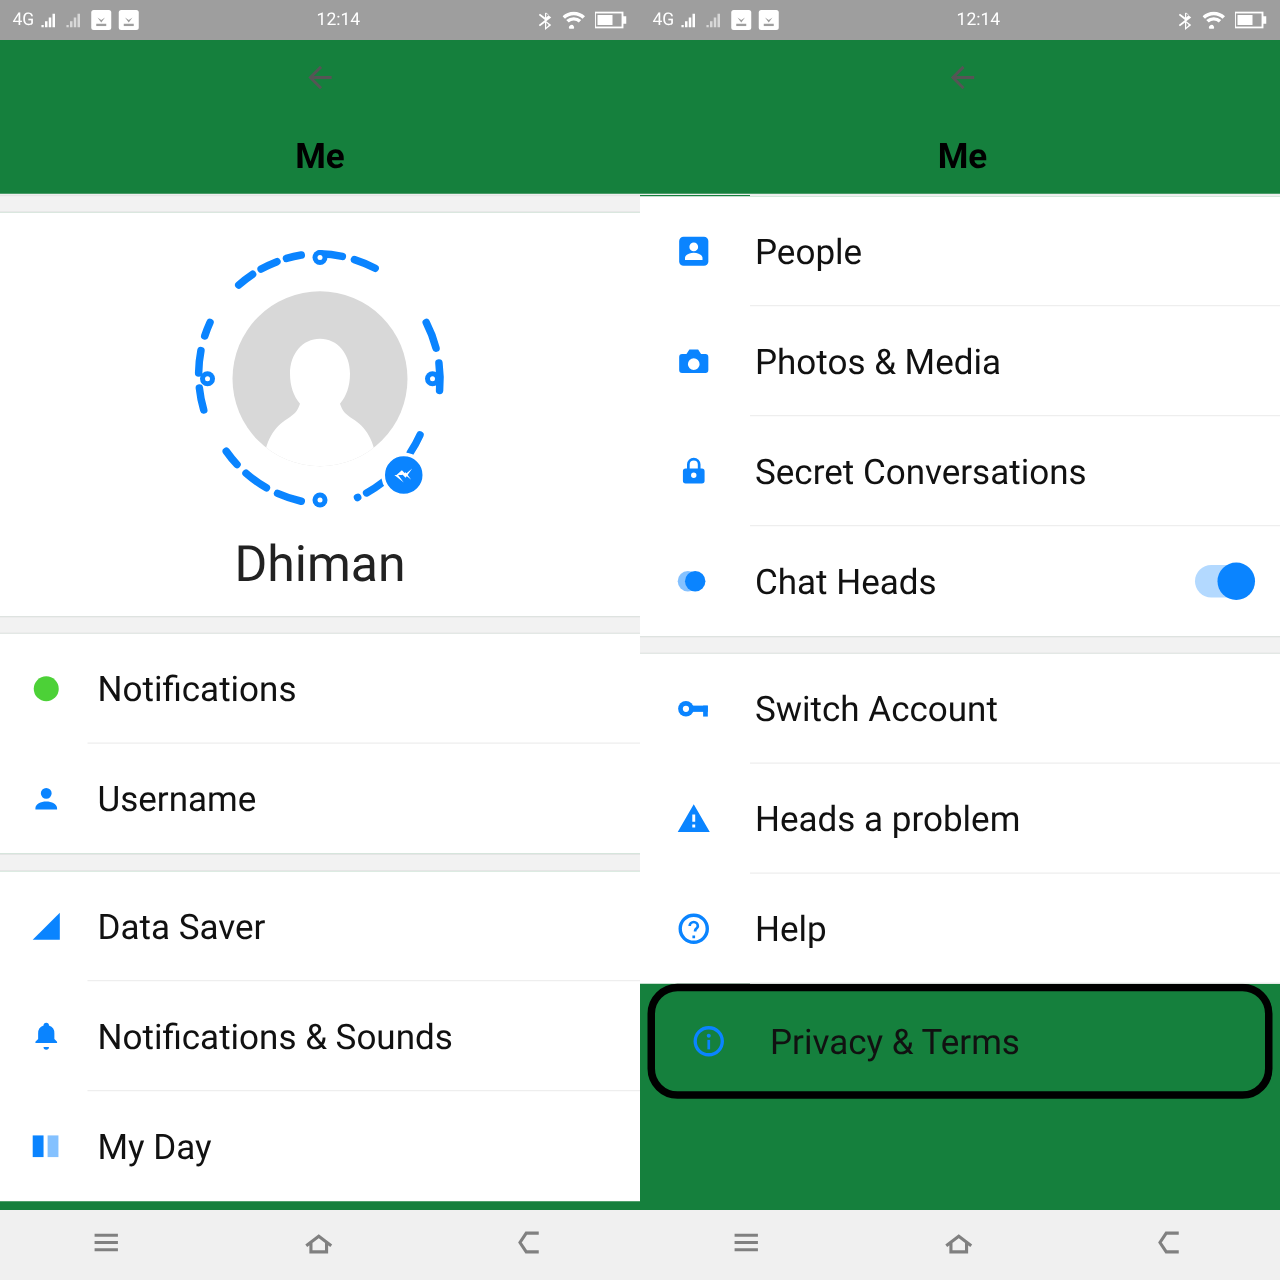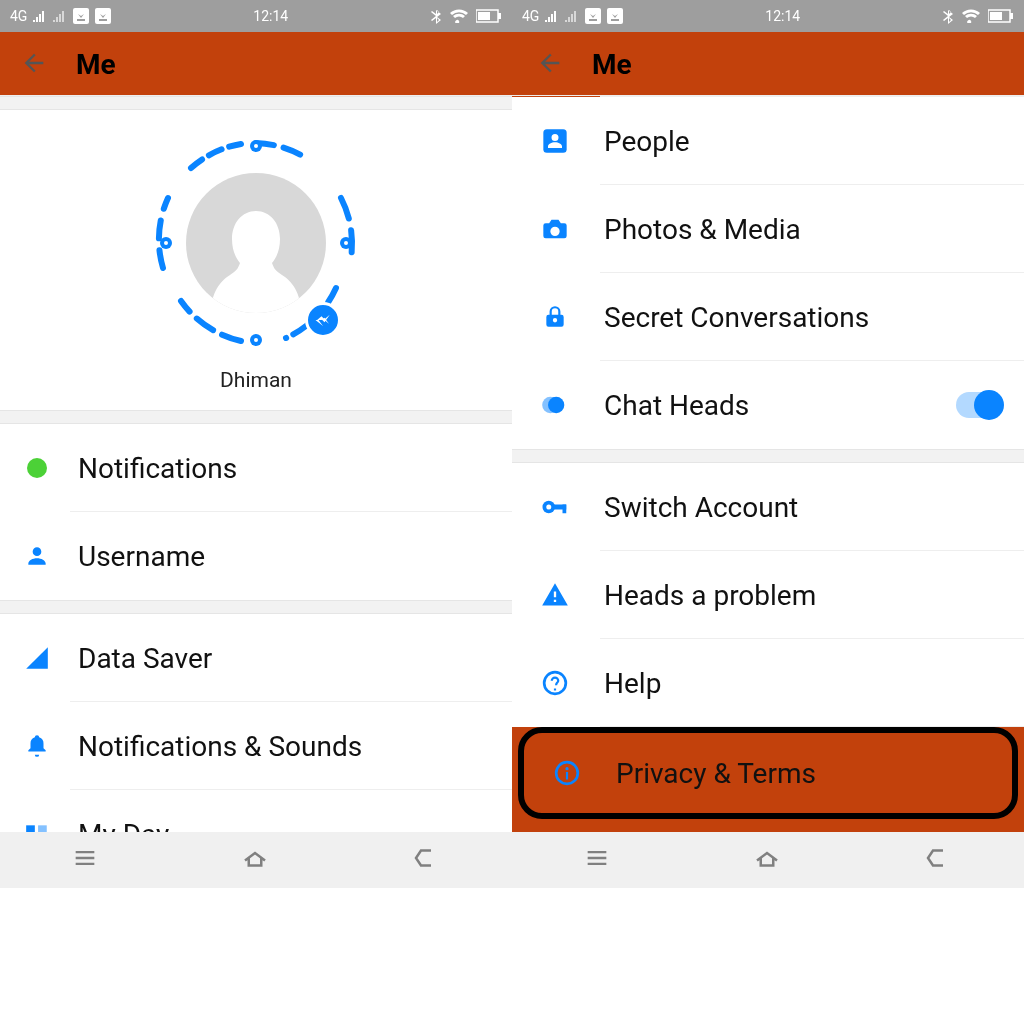--- a/index.html
+++ b/index.html
@@ -1,38 +1,38 @@
 <!DOCTYPE html>
 <html><head>
 <meta charset="utf-8">
 <style>
   * { box-sizing: border-box; margin: 0; padding: 0; }
   html, body { width: 1024px; height: 1024px; overflow: hidden; font-family: -apple-system, Roboto, Arial, sans-serif; background: #fff; }
   .container { display: flex; width: 1024px; height: 1024px; }
-  .screen { width: 512px; height: 888px; display: flex; flex-direction: column; background: #c2410c; position: relative; }
+  .screen { width: 512px; height: 1024px; display: flex; flex-direction: column; background: #15803d; position: relative; }
   
   .status-bar { height: 32px; background: #9e9e9e; display: flex; align-items: center; justify-content: space-between; padding: 0 10px; color: #fff; font-size: 14px; }
   .status-left { display: flex; align-items: center; gap: 6px; }
   .status-right { display: flex; align-items: center; gap: 8px; }
   .signal-icon svg, .status-right svg { display: block; }
   .sq-icon { width: 16px; height: 16px; background: #fff; color:#9e9e9e; display:flex; align-items:center; justify-content:center; border-radius:2px;}
   
-  .header { display: flex; align-items: center; padding: 16px 20px 14px 20px; gap: 28px; }
+  .header { display: flex; align-items: center; padding: 16px 20px 14px 20px; gap: 28px; flex-direction: column; }
   .header-title { font-size: 28px; font-weight: 700; color: #000; }
   .back-arrow { color: #555; }
   
   .thin-divider { height: 1px; background: #eee; }
   .section-gap { height: 14px; background: #f2f2f2; border-top:1px solid #e5e5e5; border-bottom:1px solid #e5e5e5;}
   
   .profile-area { display:flex; flex-direction:column; align-items:center; padding: 18px 0 18px 0; background:#fff;}
   .profile-ring { position:relative; width:230px; height:230px; }
   .avatar-bg { position:absolute; top:50%; left:50%; transform:translate(-50%,-50%); width:140px; height:140px; border-radius:50%; background:#d8d8d8; display:flex; align-items:flex-end; justify-content:center; overflow:hidden;}
   .avatar-person { width:90px; height:110px; }
   .messenger-badge { position:absolute; bottom:20px; right:30px; width:36px; height:36px; border-radius:50%; background:#0a84ff; display:flex; align-items:center; justify-content:center; border:3px solid #fff;}
-  .profile-name { font-size: 21px; margin-top: 10px; color:#222; font-weight:400; }
+  .profile-name { font-size: 40px; margin-top: 10px; color:#222; font-weight:400; }
   
   .list { background:#fff; }
   .list-item { display:flex; align-items:center; height:88px; padding: 0 22px; gap: 26px; position:relative; }
   .list-item .label { font-size: 28px; color:#111; }
   .list-item::after { content:""; position:absolute; left:70px; right:0; bottom:0; height:1px; background:#eee; }
   .list-item.no-divider::after { display:none; }
   .item-icon { width: 30px; height: 30px; display:flex; align-items:center; justify-content:center; flex-shrink:0; }
   
   .toggle { margin-left:auto; width:46px; height:26px; border-radius:13px; background:#b3d9ff; position:relative; }
   .toggle .knob { position:absolute; right:-2px; top:-2px; width:30px; height:30px; border-radius:50%; background:#0a84ff; }

